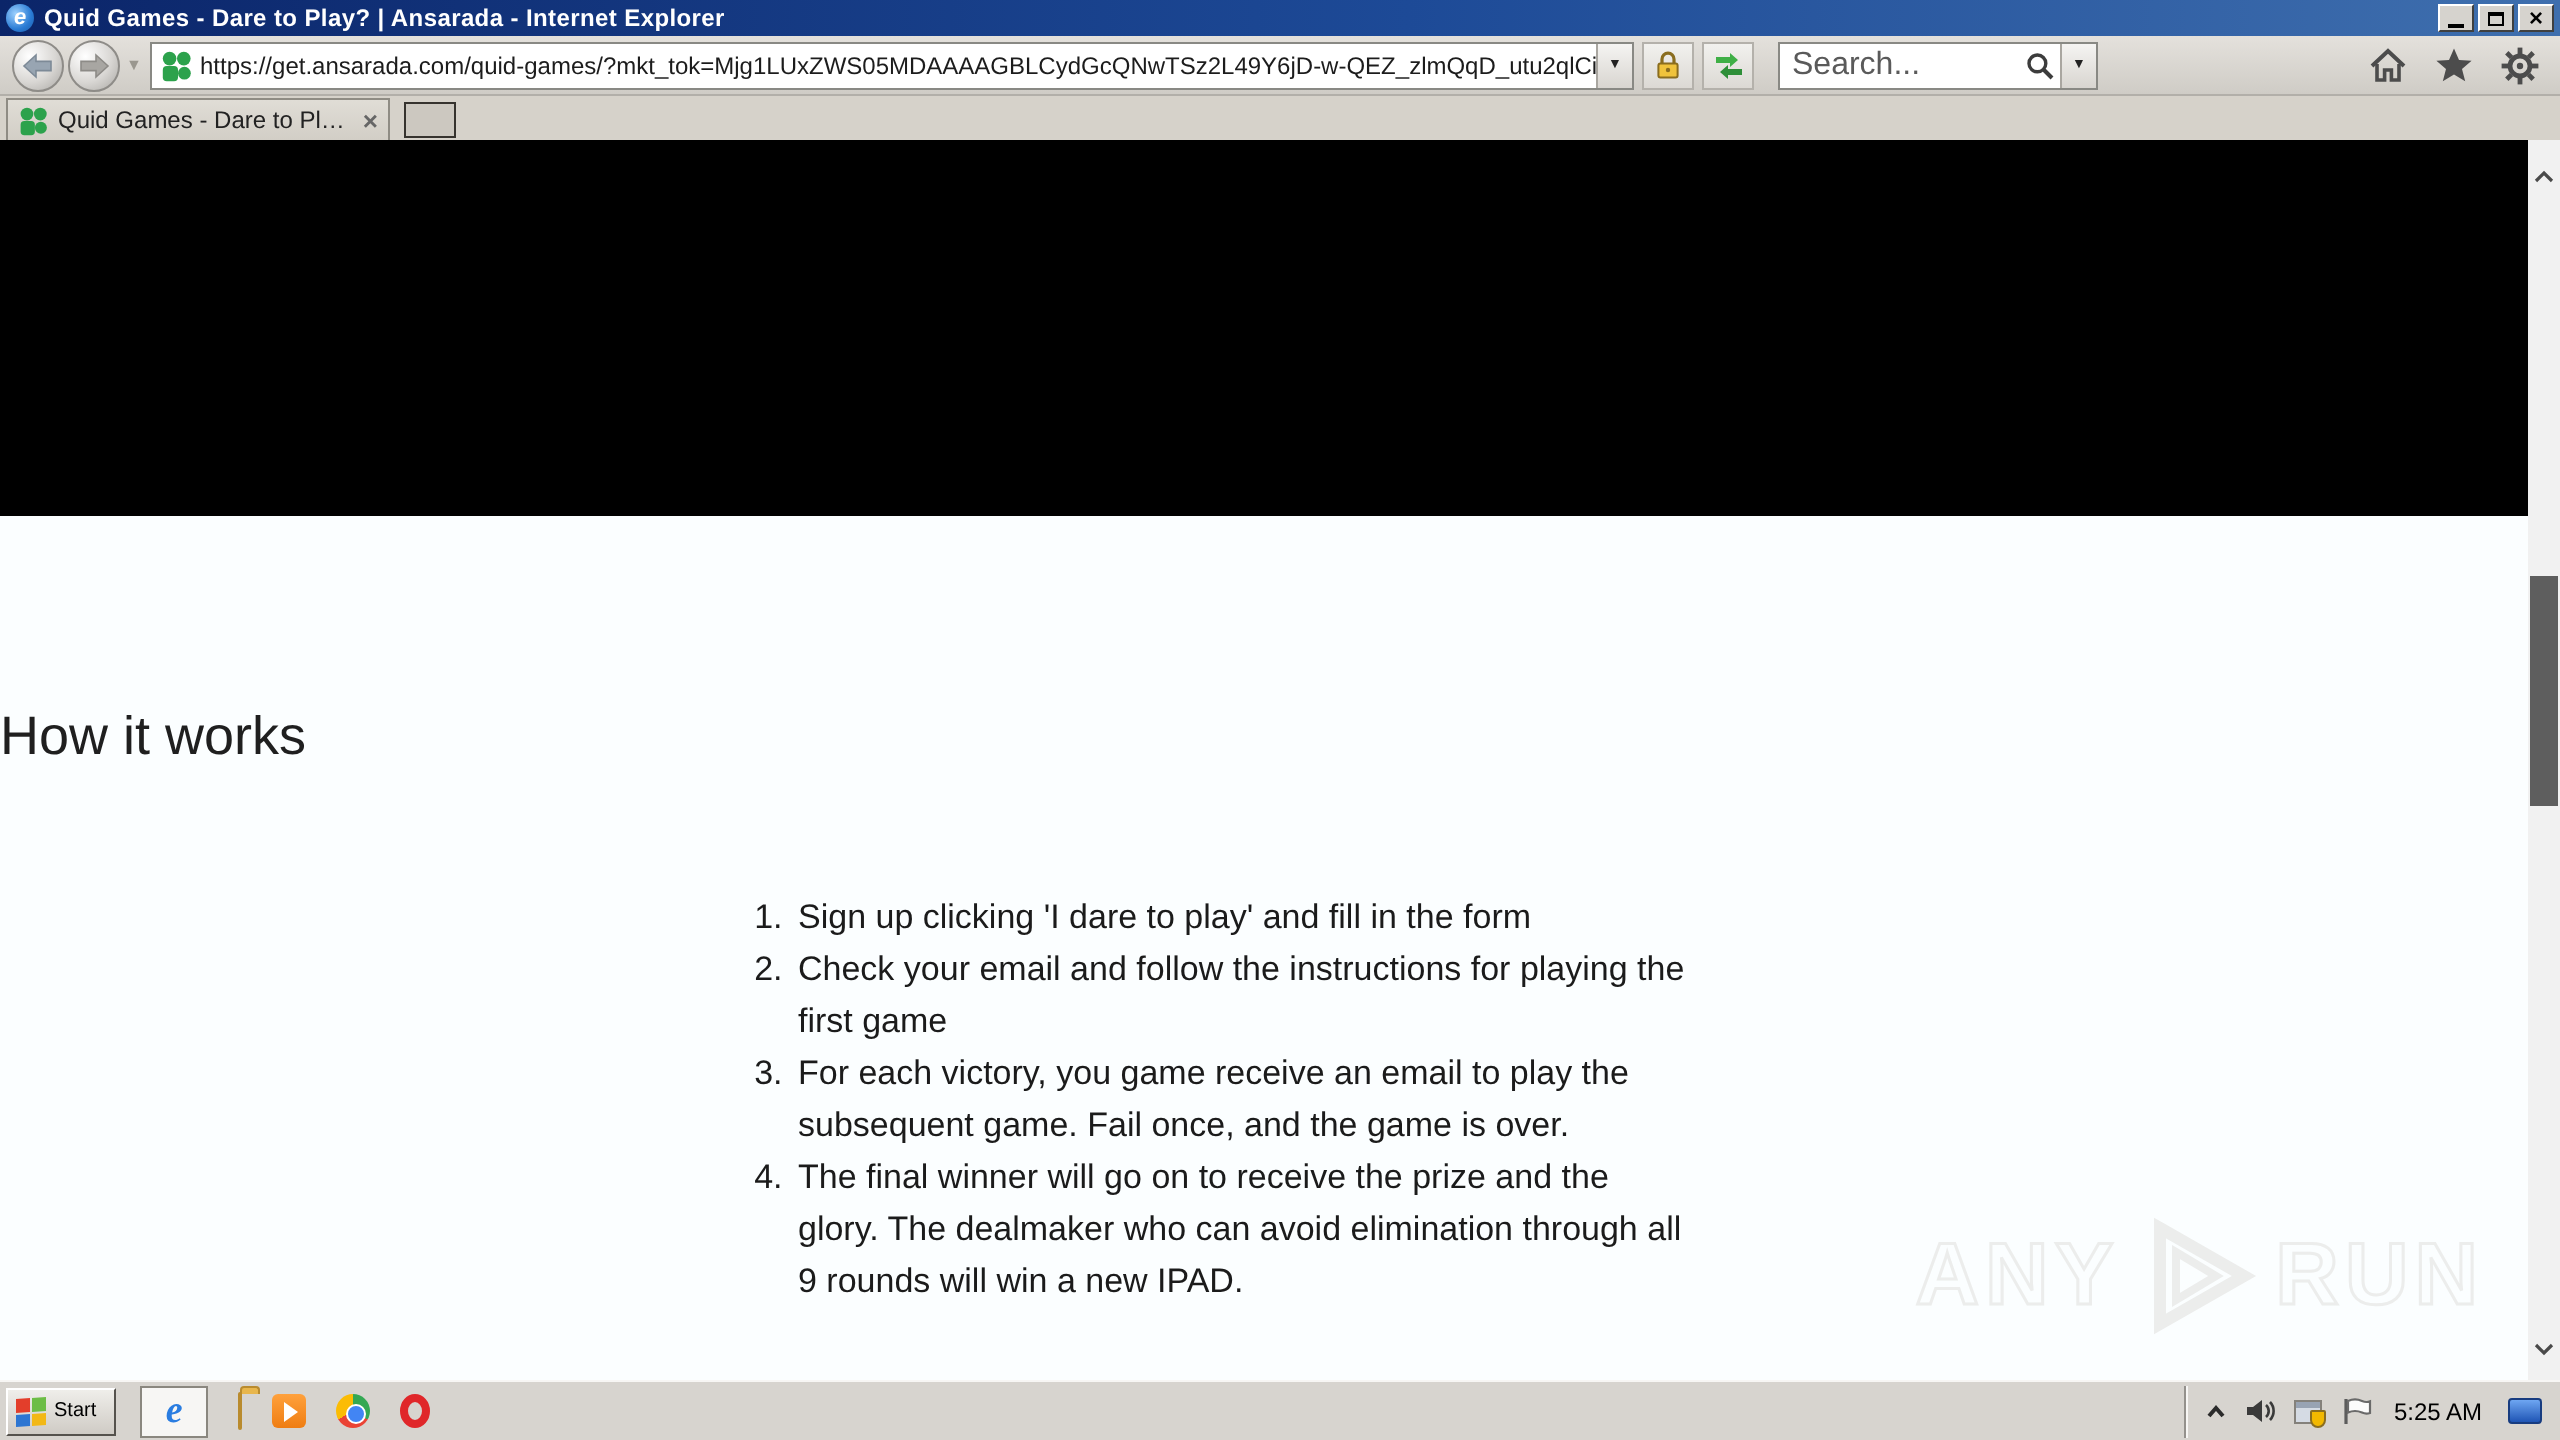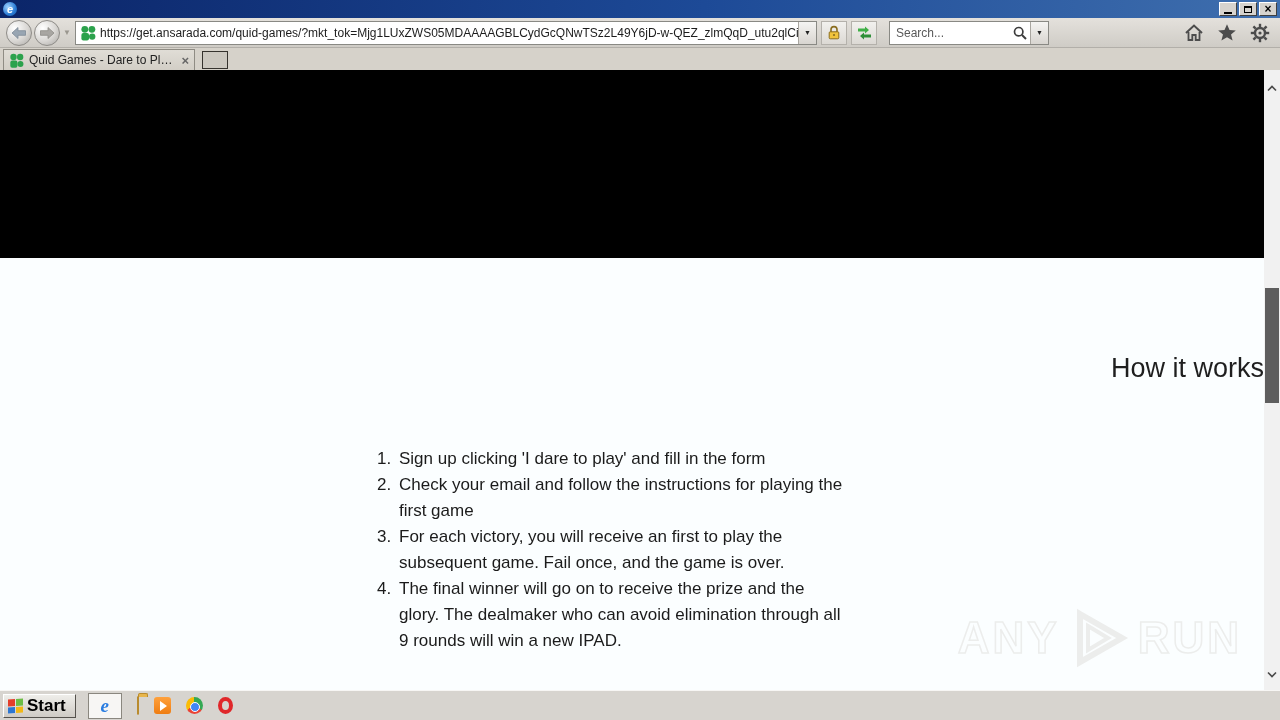--- a/index.html
+++ b/index.html
@@ -40,21 +40,21 @@
     border:1px solid #898984; display:flex; align-items:center; padding-left:4px; }
   .addr-input { flex:1; border:none; outline:none; font-size:12px; color:#1c1c1c;
     font-family:"Liberation Sans",sans-serif; height:20px; background:transparent; min-width:0; }
   .mini-dropbtn { width:18px; height:22px; flex:none;
     background:linear-gradient(#f5f4f2,#d8d5d0); border-left:1px solid #a9a6a0;
     display:flex; align-items:center; justify-content:center; font-size:7px; color:#222; }
   .tool-sq { height:24px; flex:none; display:flex; align-items:center; justify-content:center;
     background:linear-gradient(#f2f1ee,#dcd9d4); border:1px solid #b4b1ab; margin-left:4px; }
   .searchbox { height:24px; width:160px; flex:none; margin-left:12px; background:#fff;
     border:1px solid #898984; display:flex; align-items:center; }
-  .search-input { flex:1; min-width:0; border:none; outline:none; font-size:12px;
+  .search-input { flex:1; min-width:0; border:none; outline:none; font-size:16px;
     color:#333; font-family:"Liberation Sans",sans-serif; padding-left:6px; background:transparent; }
   .search-input::placeholder { color:#5a5a5a; opacity:1; }
   .nav-right { margin-left:auto; display:flex; align-items:center; gap:13px; padding-right:4px; }
   .nav-right .navicon { display:flex; align-items:center; justify-content:center; }
 
   
   .tabbar { position:absolute; top:48px; left:0; width:1280px; height:22px;
     background:#d6d2ca; display:flex; align-items:flex-end; padding-left:3px; }
   .tab { width:192px; height:21px; background:linear-gradient(#e0ddd6,#d2cec6);
     border:1px solid #8f8c84; border-bottom:none; display:flex; align-items:center;
@@ -62,21 +62,21 @@
   .tab-label { flex:1; font-size:12px; color:#222; white-space:nowrap; overflow:hidden;
     text-overflow:ellipsis; }
   .tab-close { color:#666; font-size:13px; font-weight:bold; line-height:1; flex:none; }
   .newtab-btn { width:26px; height:18px; margin:0 0 1px 7px; background:#ccc8c0;
     border:1px solid #36332e; flex:none; }
 
   
   .content { position:absolute; top:70px; left:0; width:1264px; height:620px;
     background:#fbfeff; overflow:hidden; }
   .hero { width:1264px; height:188px; background:#000000; }
-  .page-heading { margin-top:95px; text-align:right; font-size:27px; font-weight:400;
+  .page-heading { margin-top:95px; text-align:left; font-size:27px; font-weight:400;
     color:#1f1f1f; }
   .steps { margin:62px 0 12px 368px; width:480px; padding-left:28px; font-size:17px;
     line-height:26px; color:#1b1b1b; }
   .steps li { padding-left:3px; }
 
   
   .watermark { position:absolute; top:538px; right:22px; display:flex; align-items:center;
     gap:4px; user-select:none; }
   .wm-word { font-size:44px; font-weight:bold; letter-spacing:3px; color:transparent;
     -webkit-text-stroke:1.5px #ecedec; }
@@ -89,21 +89,21 @@
   .sb-up { top:10px; } .sb-down { bottom:8px; }
   .sb-thumb { position:absolute; top:218px; left:1px; width:14px; height:115px; background:#5e5e5e; }
 
   
   .taskbar { position:absolute; bottom:0; left:0; width:1280px; height:30px;
     background:#d7d4cf; border-top:1px solid #f7f6f4; display:flex; align-items:center;
     padding:0 3px; }
   .start-btn { height:24px; padding:0 9px 0 4px; display:flex; align-items:center; gap:4px;
     background:linear-gradient(#efeeea,#cfcbc5);
     border:1px solid; border-color:#ffffff #55524d #55524d #ffffff; flex:none; }
-  .start-label { font-size:17px; font-weight:bold; color:#000; }
+  .start-label { font-size:10px; font-weight:normal; color:#000; }
   .winflag { width:15px; height:14px; display:grid; grid-template-columns:1fr 1fr;
     grid-template-rows:1fr 1fr; gap:1px; transform:skewY(-4deg); }
   .winflag span:nth-child(1){background:#e33e2b;} .winflag span:nth-child(2){background:#6cbd45;}
   .winflag span:nth-child(3){background:#2d76d2;} .winflag span:nth-child(4){background:#f2b816;}
   .quicklaunch { display:flex; align-items:center; gap:15px; margin-left:12px; }
   .ql-active { width:34px; height:26px; background:#f7f6f4; border:1px solid #8a877f;
     display:flex; align-items:center; justify-content:center; }
   .ie-e { font-size:19px; font-weight:bold; font-style:italic; color:#2a7de1;
     font-family:"Liberation Serif",serif; line-height:1; }
   .folder-ico { position:relative; width:19px; height:13px; background:linear-gradient(#ffe9a8,#e8b64c);
@@ -131,20 +131,21 @@
   .upd-shield { position:absolute; right:-3px; bottom:-3px; width:8px; height:9px;
     background:#f2b800; border:1px solid #8a6d1f; border-radius:1px 1px 4px 4px; }
 </style>
 </head>
 <body>
 
 <div class="screen">
 
   <div class="titlebar">
     <span class="ie-titlebar-ico">e</span>
+    <span class="title-text">Quid Games - Dare to Play? | Ansarada - Internet Explorer</span>
     <div class="win-controls">
       <div class="win-btn">
           <span class="glyph-min"></span>
         </div>
       <div class="win-btn">
           <span class="glyph-restore"></span>
         </div>
       <div class="win-btn">
           <span class="glyph-close">×</span>
         </div>
@@ -245,21 +246,21 @@
     </div>
     <div class="newtab-btn"></div>
   </div>
 
   <div class="content">
     <div class="hero"></div>
     <div class="page-heading">How it works</div>
     <ol class="steps">
       <li>Sign up clicking 'I dare to play' and fill in the form</li>
       <li>Check your email and follow the instructions for playing the first game</li>
-      <li>For each victory, you will receive an first to play the subsequent game. Fail once, and the game is over.</li>
+      <li>For each victory, you game receive an email to play the subsequent game. Fail once, and the game is over.</li>
       <li>The final winner will go on to receive the prize and the glory. The dealmaker who can avoid elimination through all 9 rounds will win a new IPAD.</li>
     </ol>
 
     <div class="watermark">
       <span class="wm-word">ANY</span>
       <svg class="wm-logo" width="66" height="60" viewBox="0 0 66 60">
         <polygon points="14,6 56,30 14,54" fill="none" stroke="#ecedec" stroke-width="6"></polygon>
         <polygon points="22,18 42,30 22,42" fill="none" stroke="#ecedec" stroke-width="4"></polygon>
       </svg>
       <span class="wm-word">RUN</span>
@@ -302,15 +303,41 @@
           </span>
         </div>
       <div>
           <span class="chrome-ico" style="display:block;"></span>
         </div>
       <div>
           <span class="opera-ico" style="display:block;"></span>
         </div>
     </div>
 
+    <div class="tray">
+      <span style="display:flex;">
+        <svg width="10" height="10" viewBox="0 0 10 10">
+            <polyline points="1.5,7 5,3 8.5,7" fill="none" stroke="#2b2b2b" stroke-width="2"></polyline>
+          </svg>
+      </span>
+      <span style="display:flex;">
+        <svg width="16" height="13" viewBox="0 0 16 13">
+          <path d="M1.5 4.5 h3 L9 1 v11 L4.5 8.5 h-3 z" fill="#3a3a3a"></path>
+          <path d="M11 3.5 a4 4 0 0 1 0 6 M13 2 a6.5 6.5 0 0 1 0 9" fill="none" stroke="#3a3a3a" stroke-width="1.3"></path>
+        </svg>
+      </span>
+      <span style="display:flex;">
+        <span class="upd-ico">
+            <span class="upd-shield"></span>
+          </span>
+      </span>
+      <span style="display:flex;">
+        <svg width="16" height="15" viewBox="0 0 16 15">
+          <line x1="3" y1="1.5" x2="3" y2="14" stroke="#5c5c5c" stroke-width="1.6"></line>
+          <path d="M4 2.5 q3.5 -1.6 7 0 q2 .9 4 .2 V8.5 q-2 .7 -4 -.2 q-3.5 -1.6 -7 0 z" fill="#fcfcfc" stroke="#6a6a6a" stroke-width="1.1"></path>
+        </svg>
+      </span>
+      <span class="tray-clock">5:25 AM</span>
+      <span class="monitor-ico"></span>
+    </div>
   </div>
 
 </div>
 
 </body></html>

